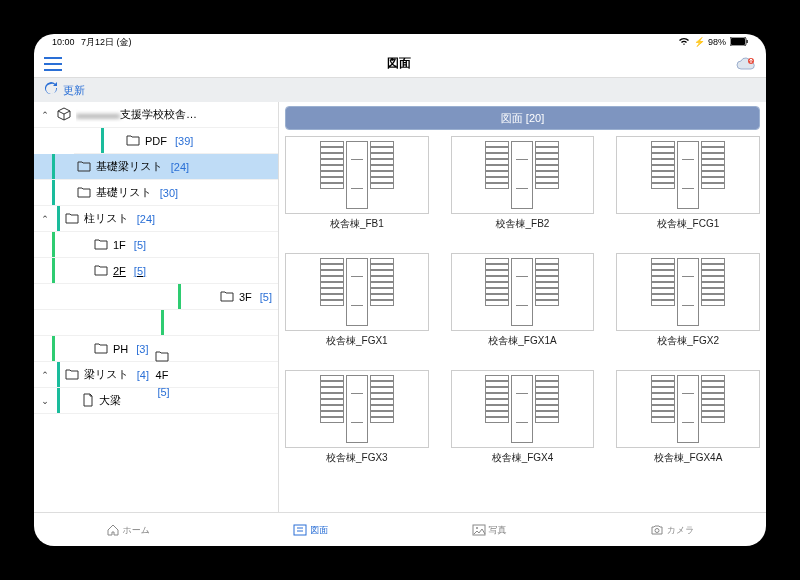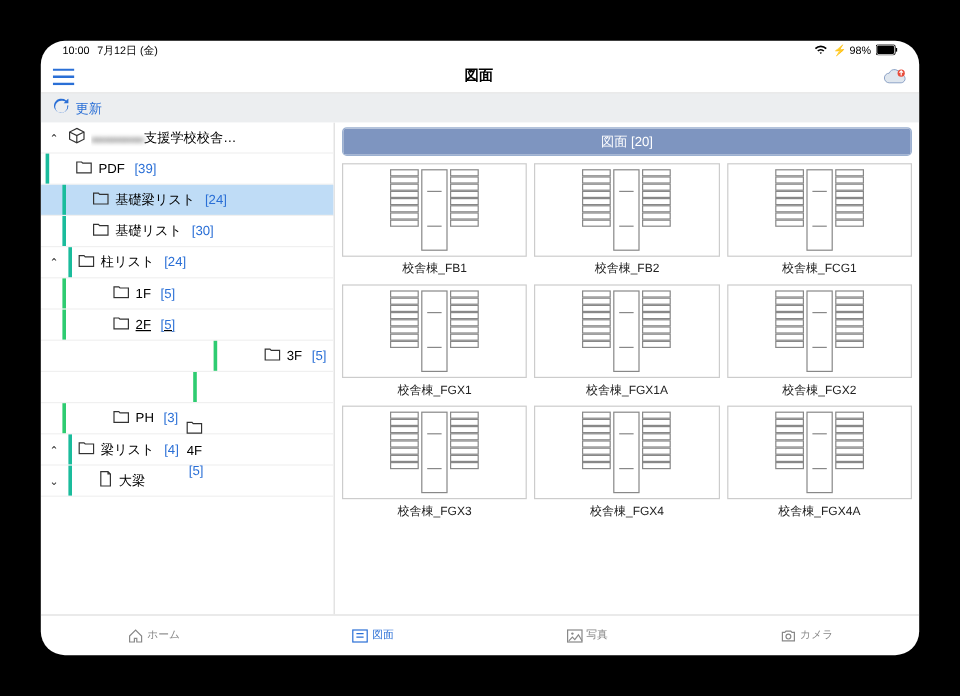--- a/index.html
+++ b/index.html
@@ -19,26 +19,26 @@
   .chev { width: 14px; text-align: center; font-size: 9px; color: #333; flex-shrink: 0; }
   .bar-teal { width: 3px; height: 100%; background: #1abc9c; flex-shrink: 0; }
   .bar-green { width: 3px; height: 100%; background: #2ecc71; flex-shrink: 0; }
   .count { color: #2a6fd6; margin-left: 3px; }
   .truncated { overflow: hidden; text-overflow: ellipsis; white-space: nowrap; }
   .content { flex: 1; display: flex; flex-direction: column; overflow: hidden; }
   .tabs { display: flex; height: 24px; margin: 4px 6px 0 6px; border: 1px solid #9bb0d0; border-radius: 4px; overflow: hidden; font-size: 11px; }
   .tab { flex: 1; display: flex; align-items: center; justify-content: center; cursor: pointer; }
   .tab.active { background: #7e95c0; color: #fff; }
   .tab.inactive { background: #fff; color: #8aa0c4; }
-  .grid { flex: 1; display: grid; grid-template-columns: repeat(3, 1fr); gap: 6px; padding: 6px; overflow-y: auto; align-content: start; }
+  .grid { flex: 1; display: grid; grid-template-columns: repeat(3, 1fr); gap: 22px; padding: 6px; overflow-y: auto; align-content: start; }
   .thumb { display: flex; flex-direction: column; align-items: center; }
   .thumb-img { width: 100%; height: 78px; border: 1px solid #ccc; background: #fff; padding: 4px; display: flex; justify-content: center; }
   .thumb-label { font-size: 10px; margin-top: 3px; color: #222; }
   .bottombar { height: 34px; border-top: 1px solid #ddd; display: flex; justify-content: space-around; align-items: center; font-size: 9px; color: #888; }
-  .bottombar .item { display: flex; align-items: center; gap: 3px; }
+  .bottombar .item { display: flex; align-items: flex-end; gap: 3px; }
   .bottombar .item.active { color: #2a6fd6; }
   .drawing { display: flex; gap: 2px; }
   .drawing .table { width: 24px; display: flex; flex-direction: column; }
   .drawing .table .row { height: 6px; border: 0.5px solid #888; }
   .drawing .col { width: 22px; border: 0.5px solid #888; position: relative; }
   .drawing .col::before, .drawing .col::after { content: ""; position: absolute; left: 4px; right: 4px; height: 0.5px; background: #888; }
   .drawing .col::before { top: 25%; }
   .drawing .col::after { top: 70%; }
 </style>
 </head>
@@ -99,21 +99,21 @@
         <div class="tree-row" style="padding-left:4px">
           <span class="chev">⌃</span>
           <span>
             <svg width="14" height="14" viewBox="0 0 14 14">
                 <path d="M7 1l6 3v6l-6 3-6-3V4z M1 4l6 3 6-3 M7 7v6" fill="none" stroke="#333" stroke-width="1"></path>
               </svg>
           </span>
           <span class="truncated"><span style="filter:blur(2px);color:#999">▬▬▬▬</span><span>支援学校校舎…</span></span>
         </div>
         <div id="tree-items">
-            <div class="tree-row" style="padding-left: 4px;">
+            <div class="tree-row" style="padding-left: 27px; margin-left: 40px;">
               <span class="bar-teal"></span>
               <span style="width:12px;flex-shrink:0"></span>
               <span><svg width="14" height="12" viewBox="0 0 14 12">
                   <path d="M1 2h4l1 1h7v8H1z" fill="none" stroke="#333" stroke-width="1"></path>
                 </svg></span>
               <span>PDF</span>
               <span class="count">[39]</span>
             </div>
             <div class="tree-row selected" style="padding-left: 18px;">
               <span class="bar-teal"></span>

